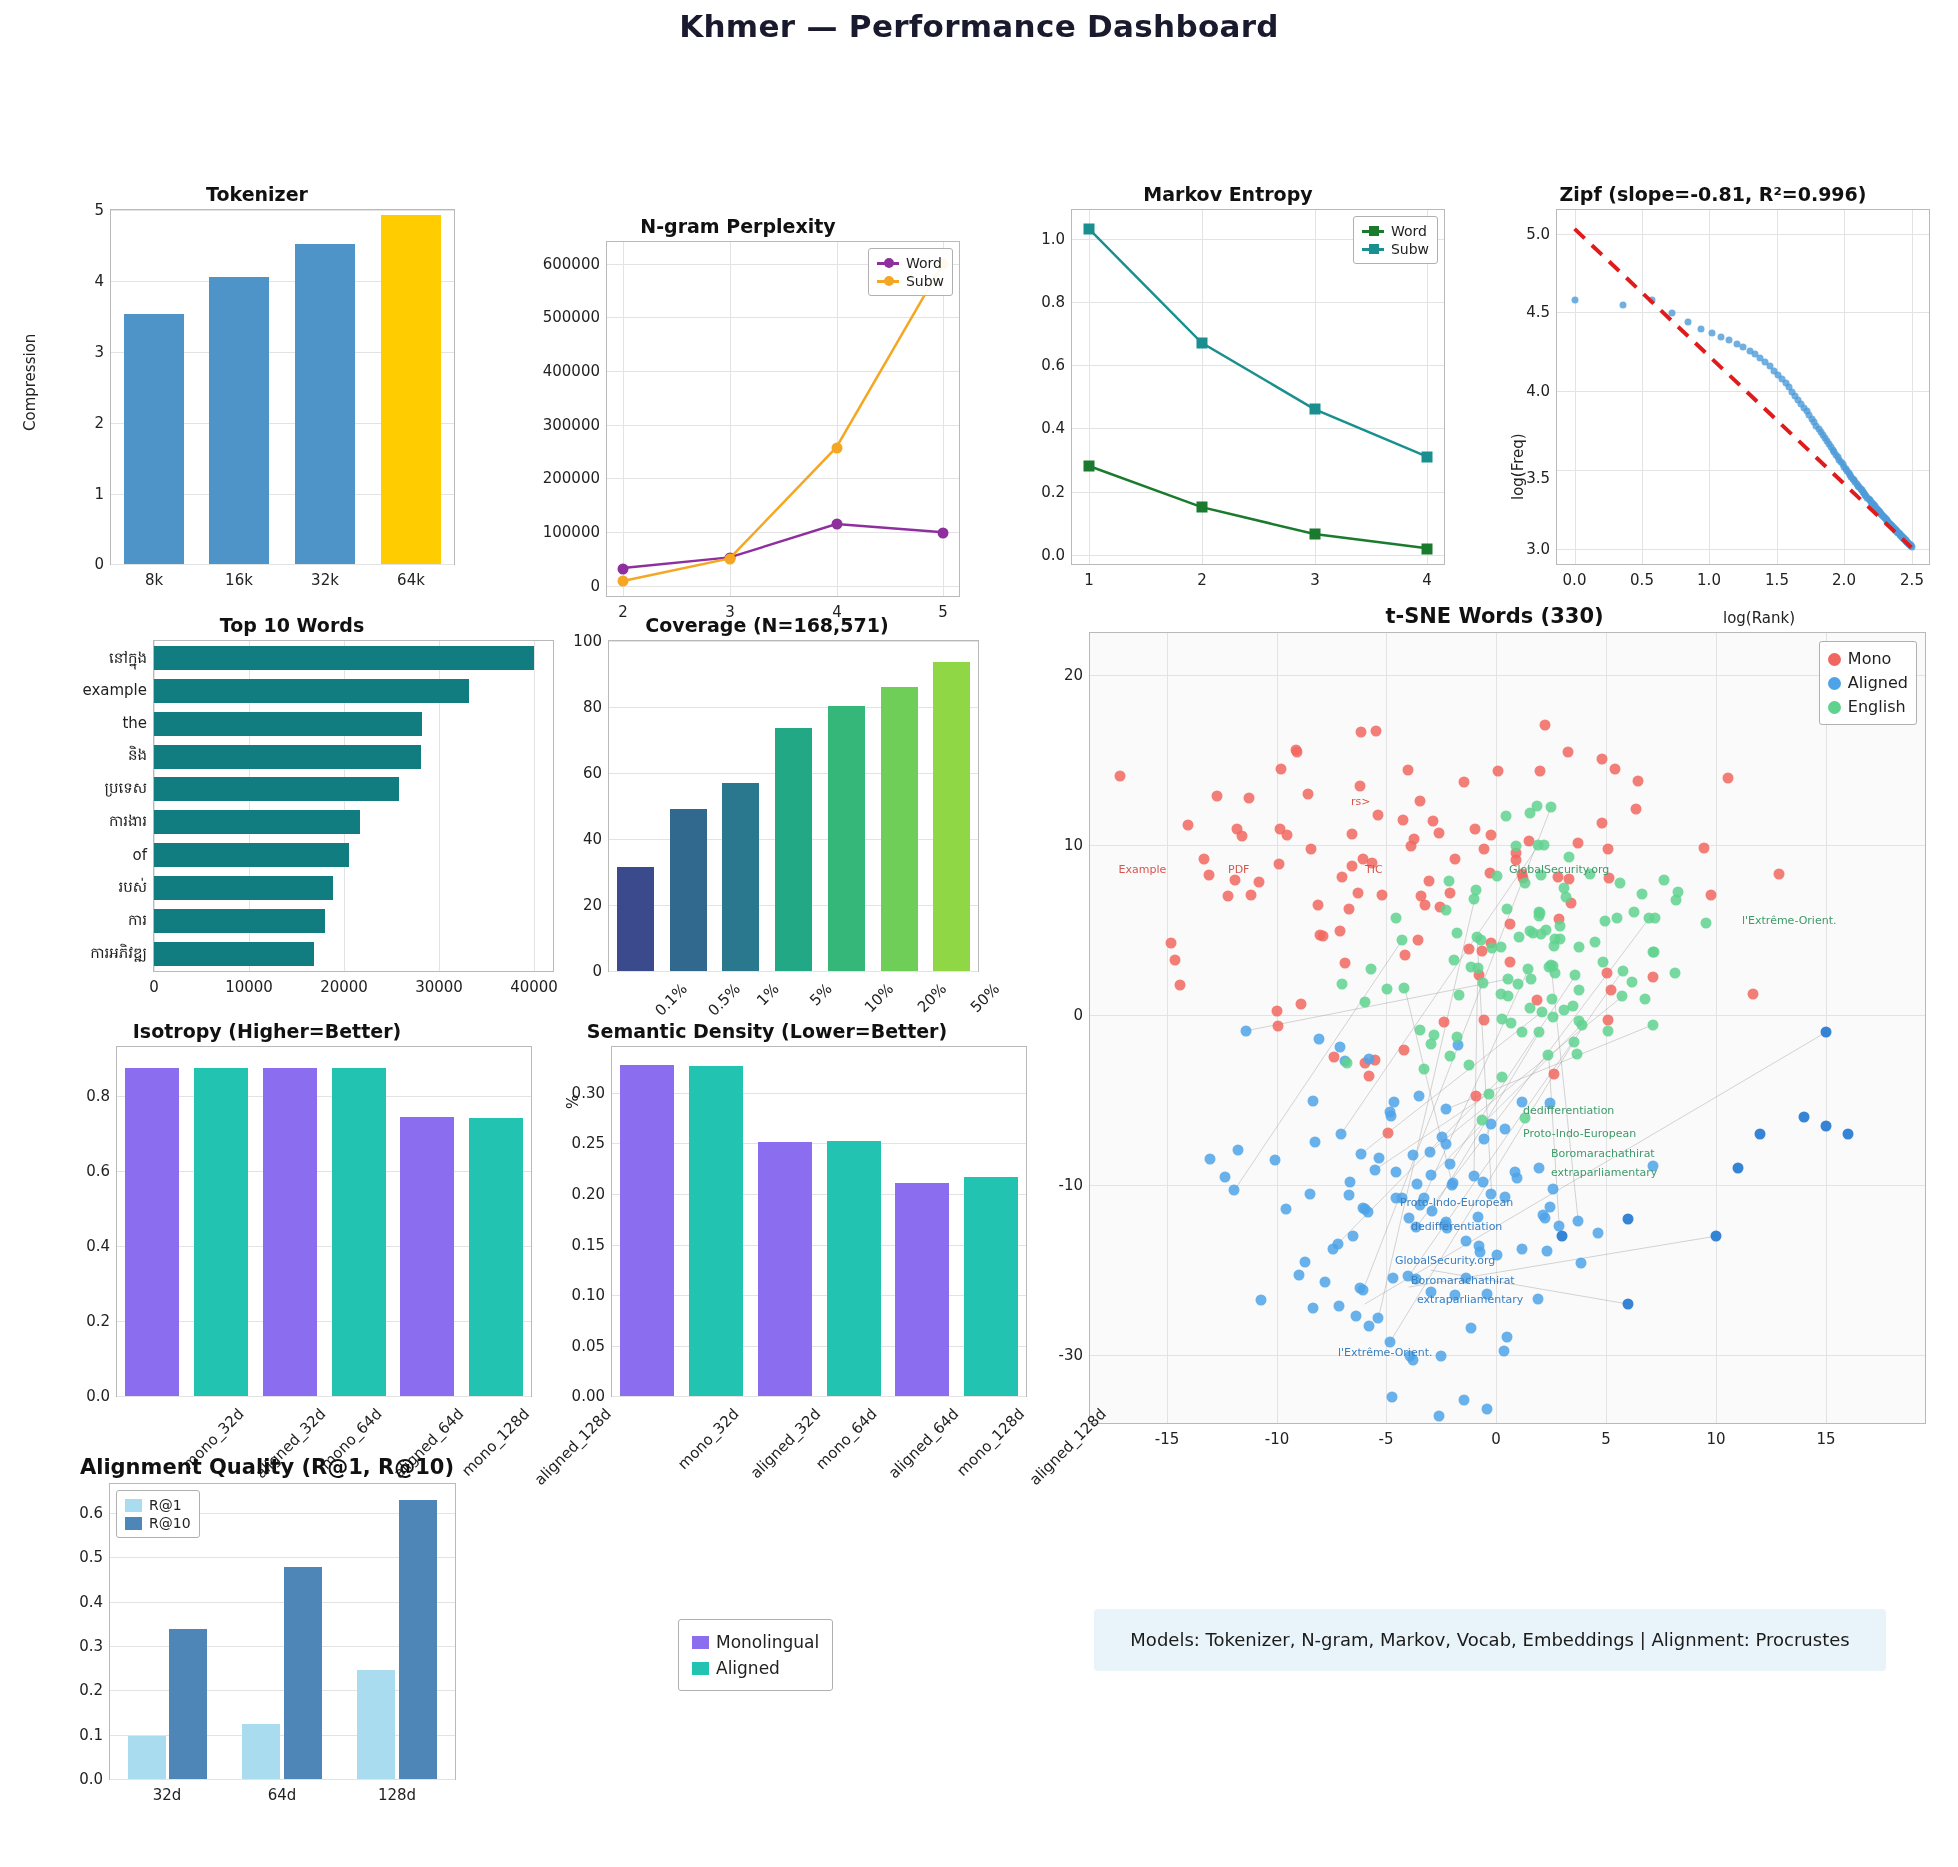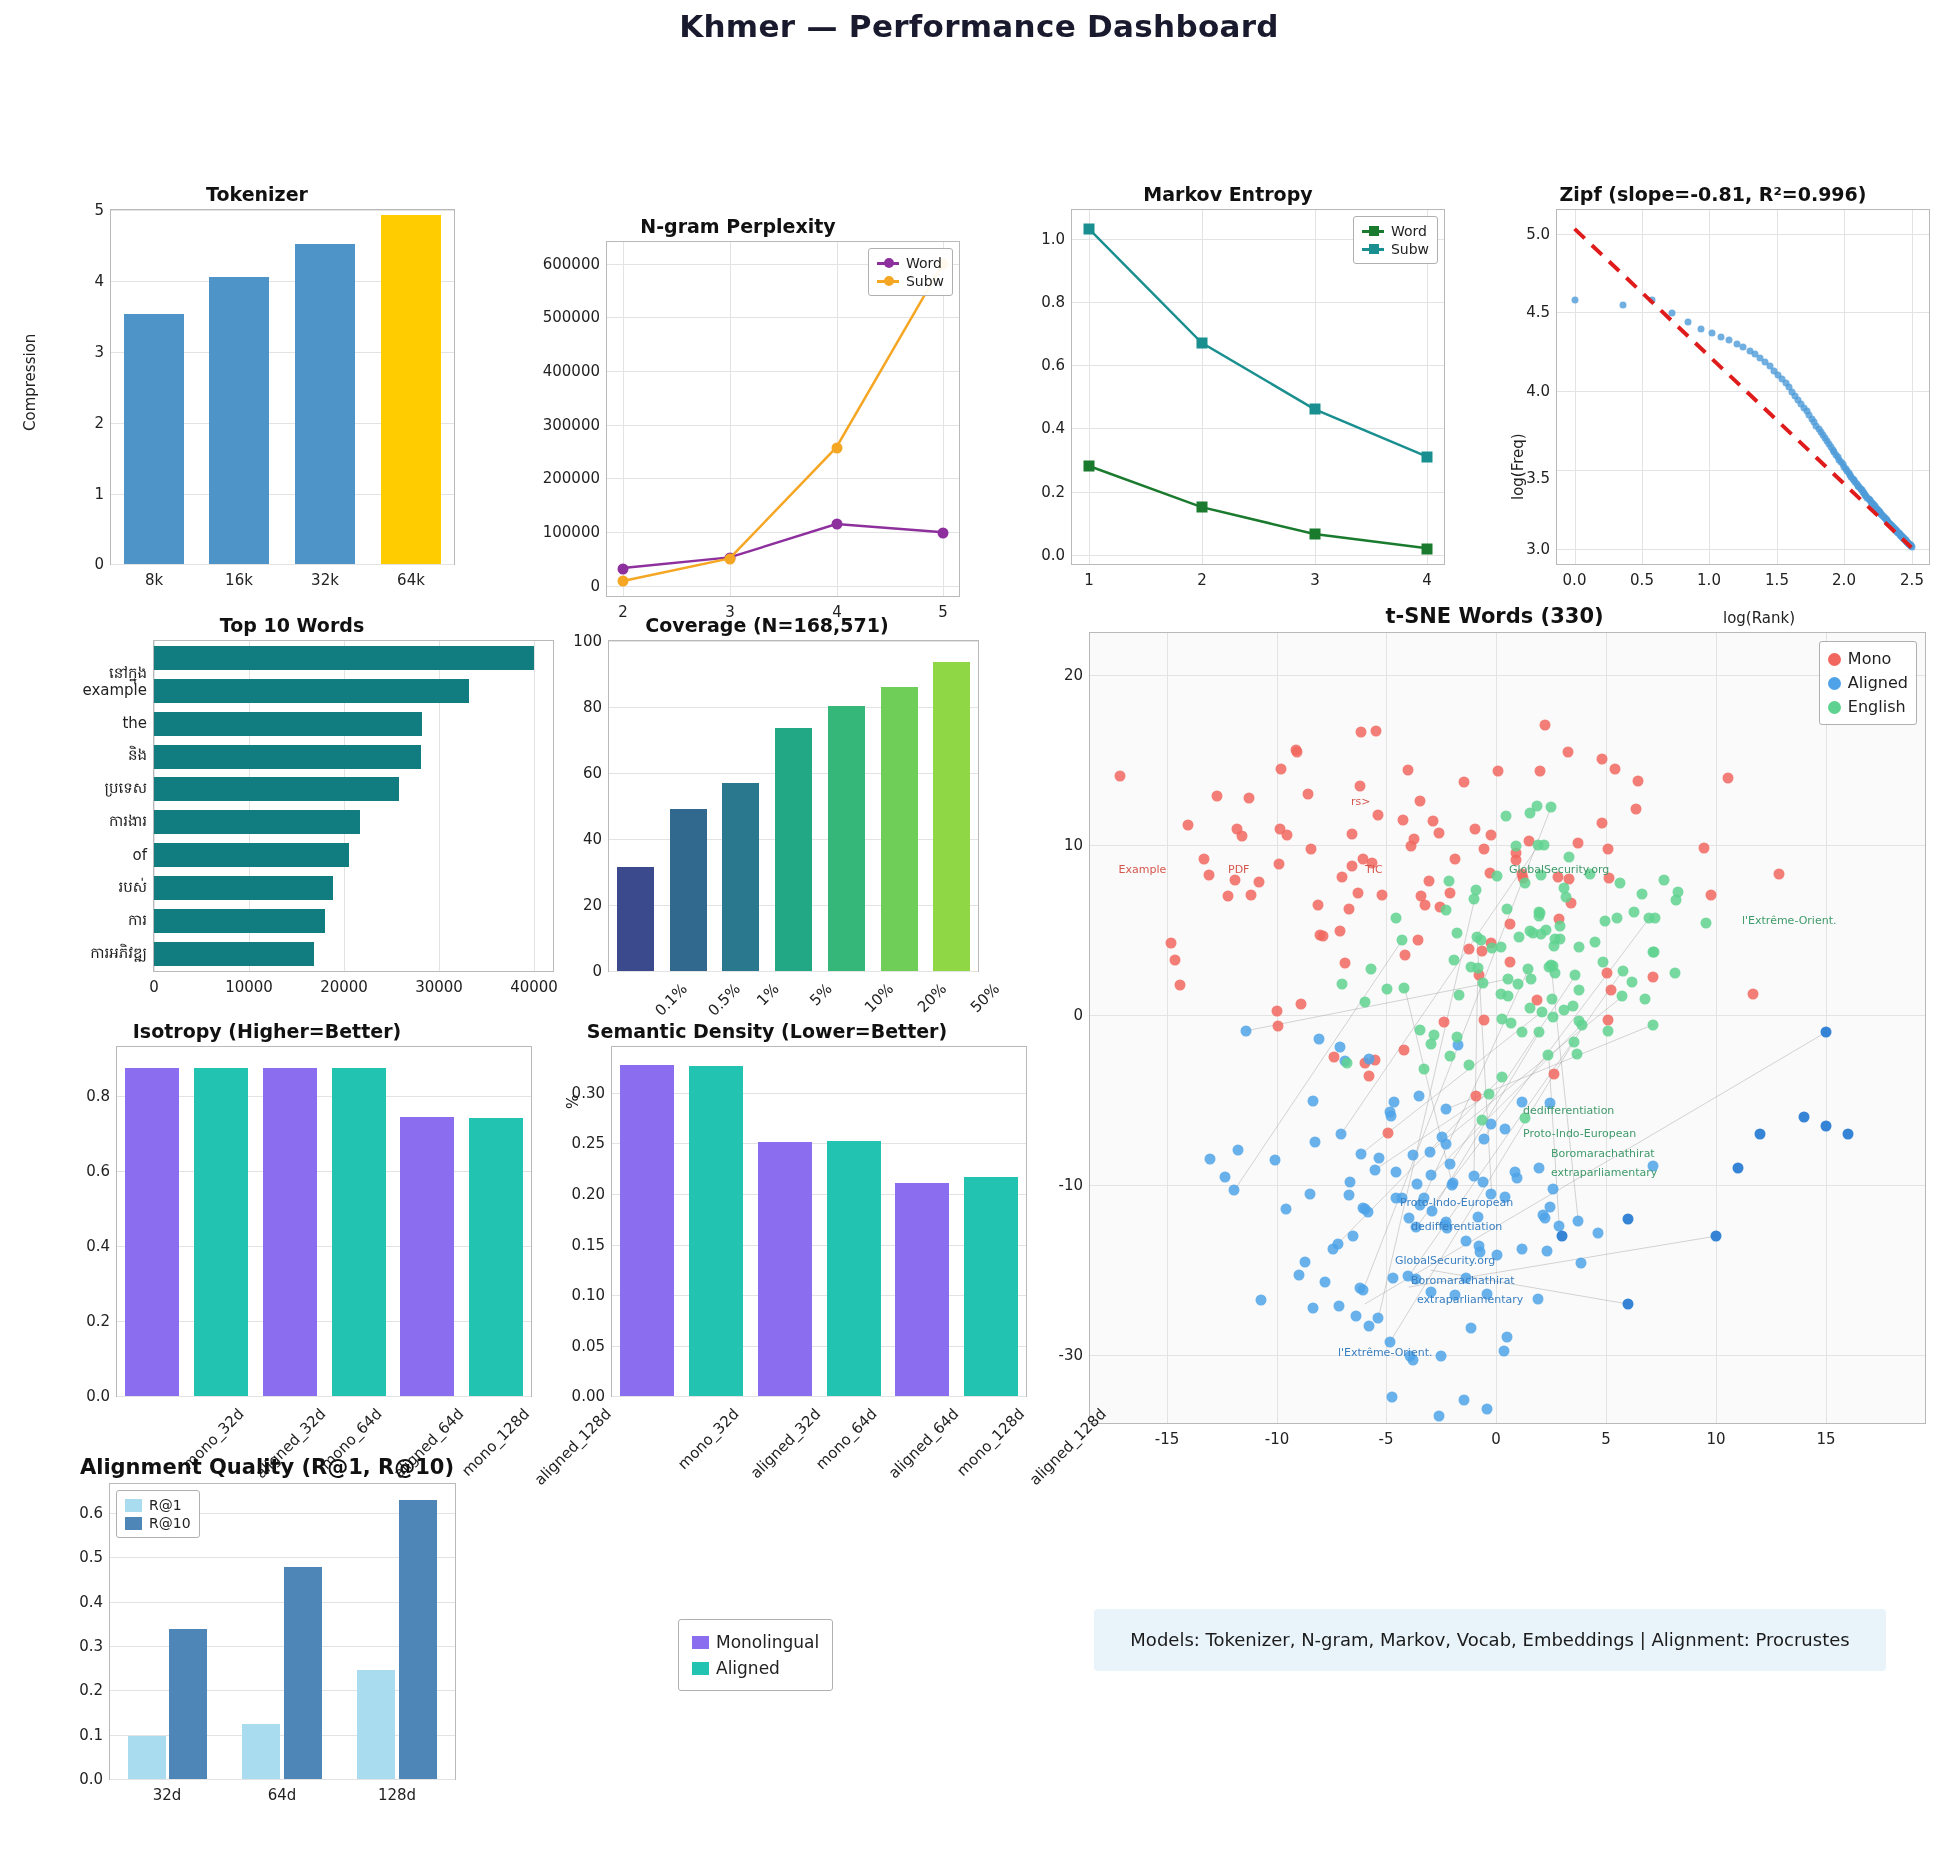--- a/index.html
+++ b/index.html
@@ -329,21 +329,21 @@
       <div class="xtick" style="left:0px;">0</div>
       <div class="grid-v" style="left:95px;"></div>
       <div class="xtick" style="left:95px;">10000</div>
       <div class="grid-v" style="left:190px;"></div>
       <div class="xtick" style="left:190px;">20000</div>
       <div class="grid-v" style="left:285px;"></div>
       <div class="xtick" style="left:285px;">30000</div>
       <div class="grid-v" style="left:380px;"></div>
       <div class="xtick" style="left:380px;">40000</div>
       <div class="hbar" style="top:4.6px;height:24px;width:380px;background:#127d81;"></div>
-      <div class="ytick" style="top:33px;">នៅក្នុង</div>
+      <div class="ytick" style="top:18px;">នៅក្នុង</div>
       <div class="hbar" style="top:38px;height:24px;width:315px;background:#127d81;"></div>
       <div class="ytick" style="top:49px;">example</div>
       <div class="hbar" style="top:71px;height:24px;width:268px;background:#127d81;"></div>
       <div class="ytick" style="top:82px;">the</div>
       <div class="hbar" style="top:104px;height:24px;width:267px;background:#127d81;"></div>
       <div class="ytick" style="top:115px;">និង</div>
       <div class="hbar" style="top:136px;height:24px;width:245px;background:#127d81;"></div>
       <div class="ytick" style="top:148px;">ប្រទេស</div>
       <div class="hbar" style="top:169px;height:24px;width:206px;background:#127d81;"></div>
       <div class="ytick" style="top:181px;">ការងារ</div>

